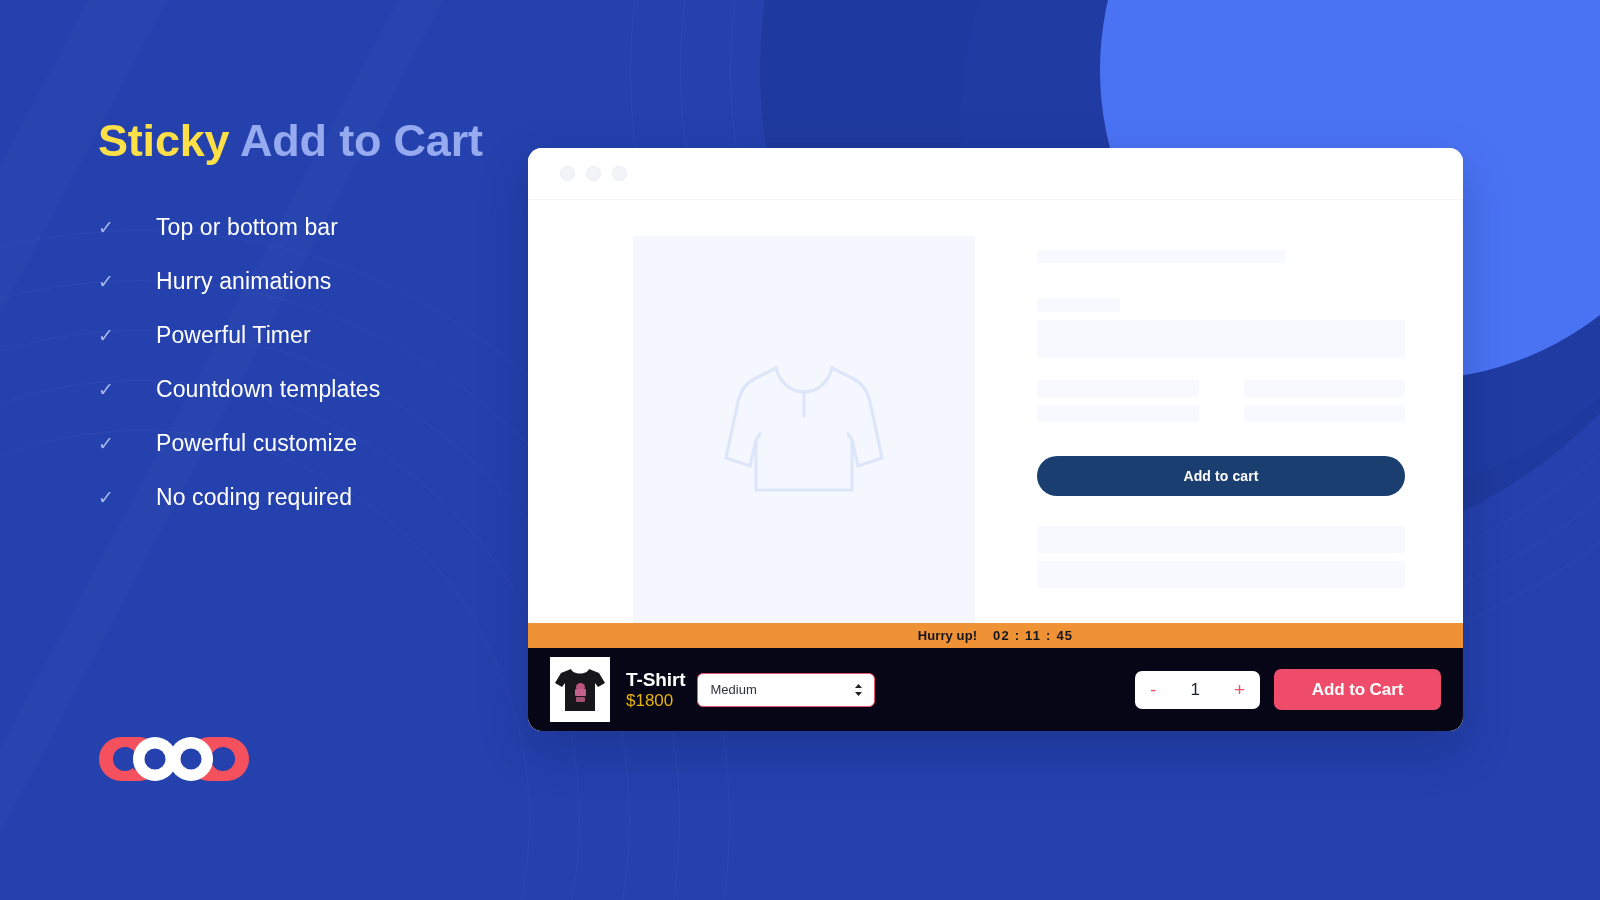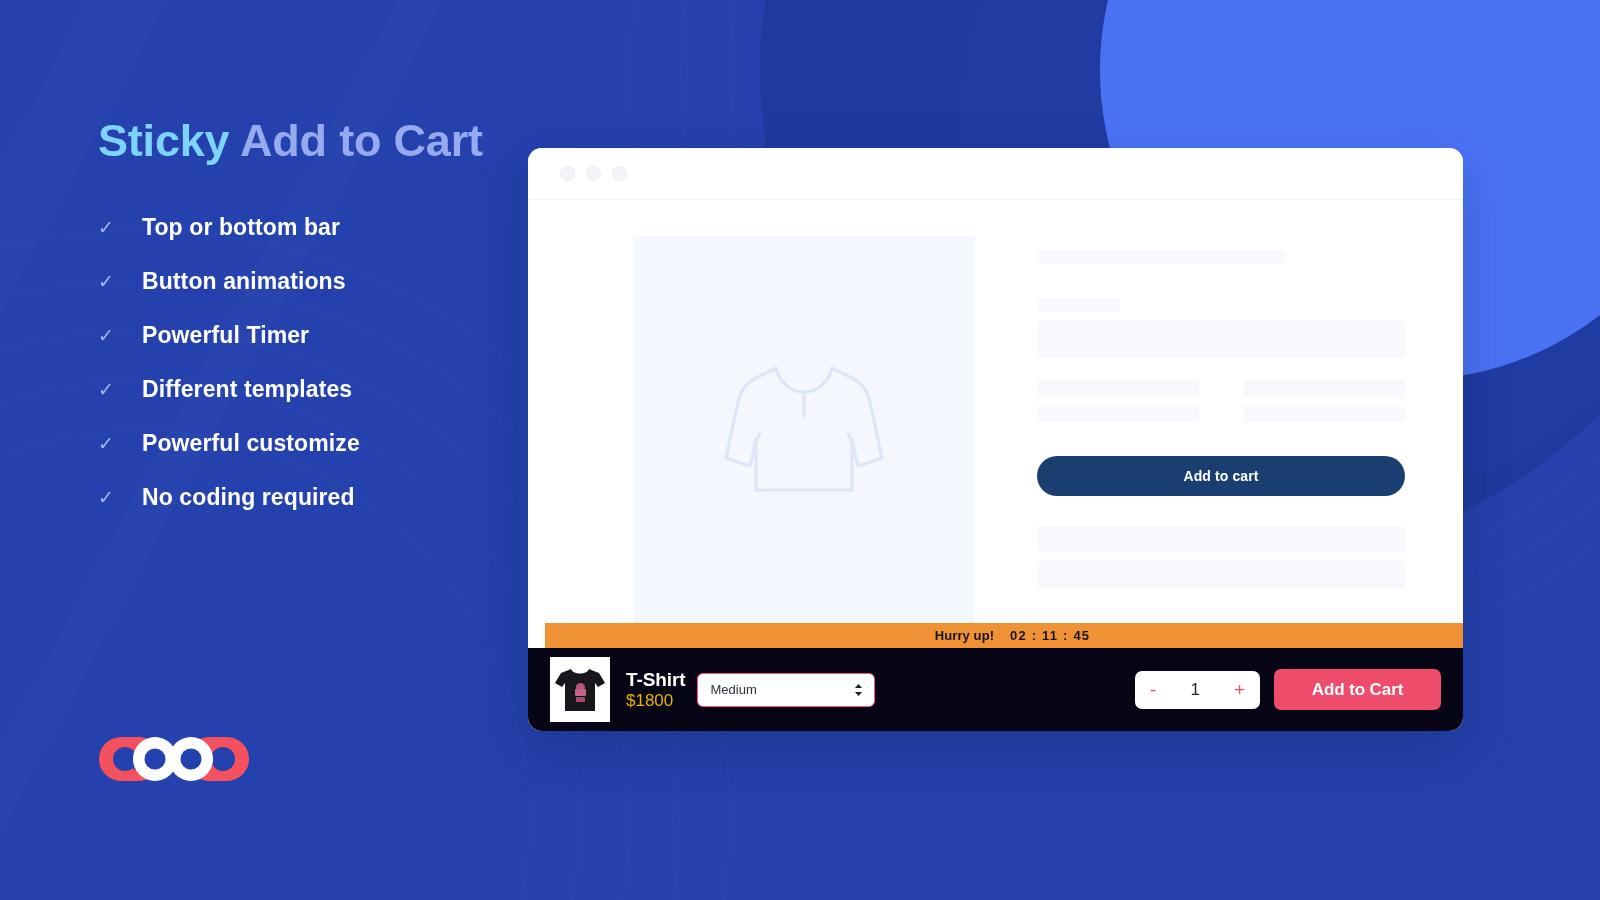--- a/index.html
+++ b/index.html
@@ -98,46 +98,46 @@
     z-index: 5;
   }
 
   .headline {
     font-size: 45px;
     font-weight: 800;
     line-height: 1.48;
     letter-spacing: -0.2px;
     color: #96aaf0;
   }
-  .headline .hl-white { color: #7dd3fc; }
+  .headline .hl-white { color: #fde047; }
 
   .feature-list {
     margin-top: 26px;
     list-style: none;
   }
   .feature-item {
     display: flex;
     align-items: center;
     height: 54px;
   }
   .feature-check {
     width: 26px;
     flex: 0 0 26px;
     color: #a8b9f0;
     font-size: 19px;
     line-height: 1;
     display: flex;
     align-items: center;
   }
   .feature-label {
-    margin-left: 18px;
+    margin-left: 32px;
     font-size: 23px;
     color: #ffffff;
     letter-spacing: 0.1px;
-    font-weight: 700;
+    font-weight: 400;
   }
 
   
   .logo-wrap {
     position: absolute;
     left: 99px;
     top: 731px;
     width: 160px;
     height: 56px;
     z-index: 6;
@@ -236,21 +236,20 @@
     position: absolute;
     left: 0;
     bottom: 83px;
     width: 100%;
     height: 25px;
     background: #ef9235;
     display: flex;
     align-items: center;
     justify-content: center;
     gap: 16px;
-    margin-left: 17px;
   }
   .cd-label {
     font-size: 13px;
     font-weight: 700;
     color: #15161d;
     letter-spacing: 0.1px;
   }
   .cd-time {
     font-size: 13px;
     font-weight: 700;
@@ -402,29 +401,29 @@
 
   <h1 class="headline"><span class="hl-white">Sticky </span><span>Add to Cart</span></h1>
 
   <ul class="feature-list">
     <li class="feature-item">
       <span class="feature-check">✓</span>
       <span class="feature-label">Top or bottom bar</span>
     </li>
     <li class="feature-item">
       <span class="feature-check">✓</span>
-      <span class="feature-label">Button animations</span>
+      <span class="feature-label">Hurry animations</span>
     </li>
     <li class="feature-item">
       <span class="feature-check">✓</span>
       <span class="feature-label">Powerful Timer</span>
     </li>
     <li class="feature-item">
       <span class="feature-check">✓</span>
-      <span class="feature-label">Different templates</span>
+      <span class="feature-label">Countdown templates</span>
     </li>
     <li class="feature-item">
       <span class="feature-check">✓</span>
       <span class="feature-label">Powerful customize</span>
     </li>
     <li class="feature-item">
       <span class="feature-check">✓</span>
       <span class="feature-label">No coding required</span>
     </li>
   </ul>

